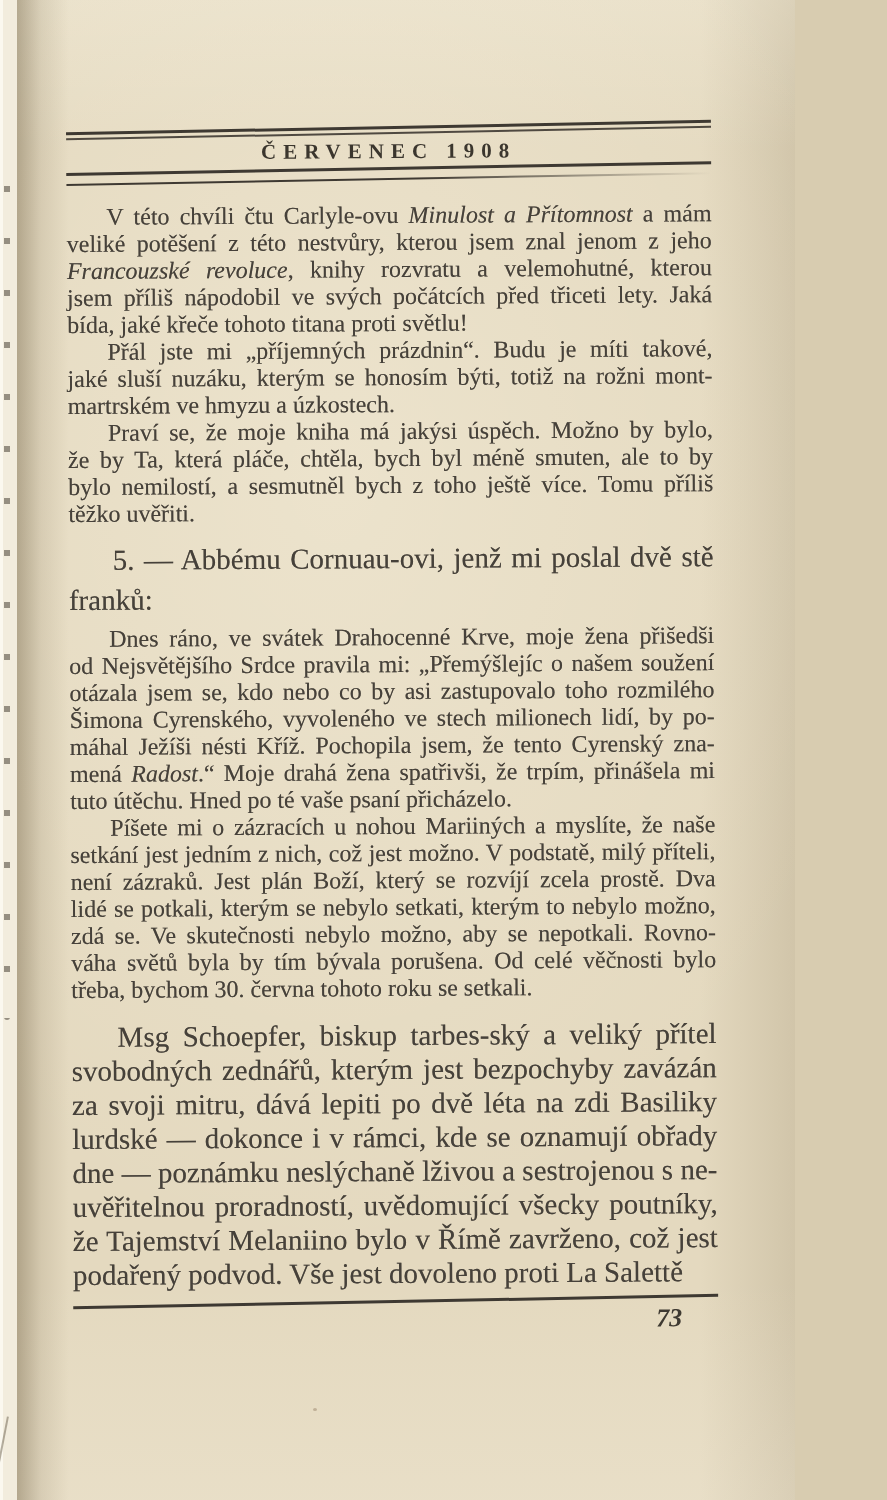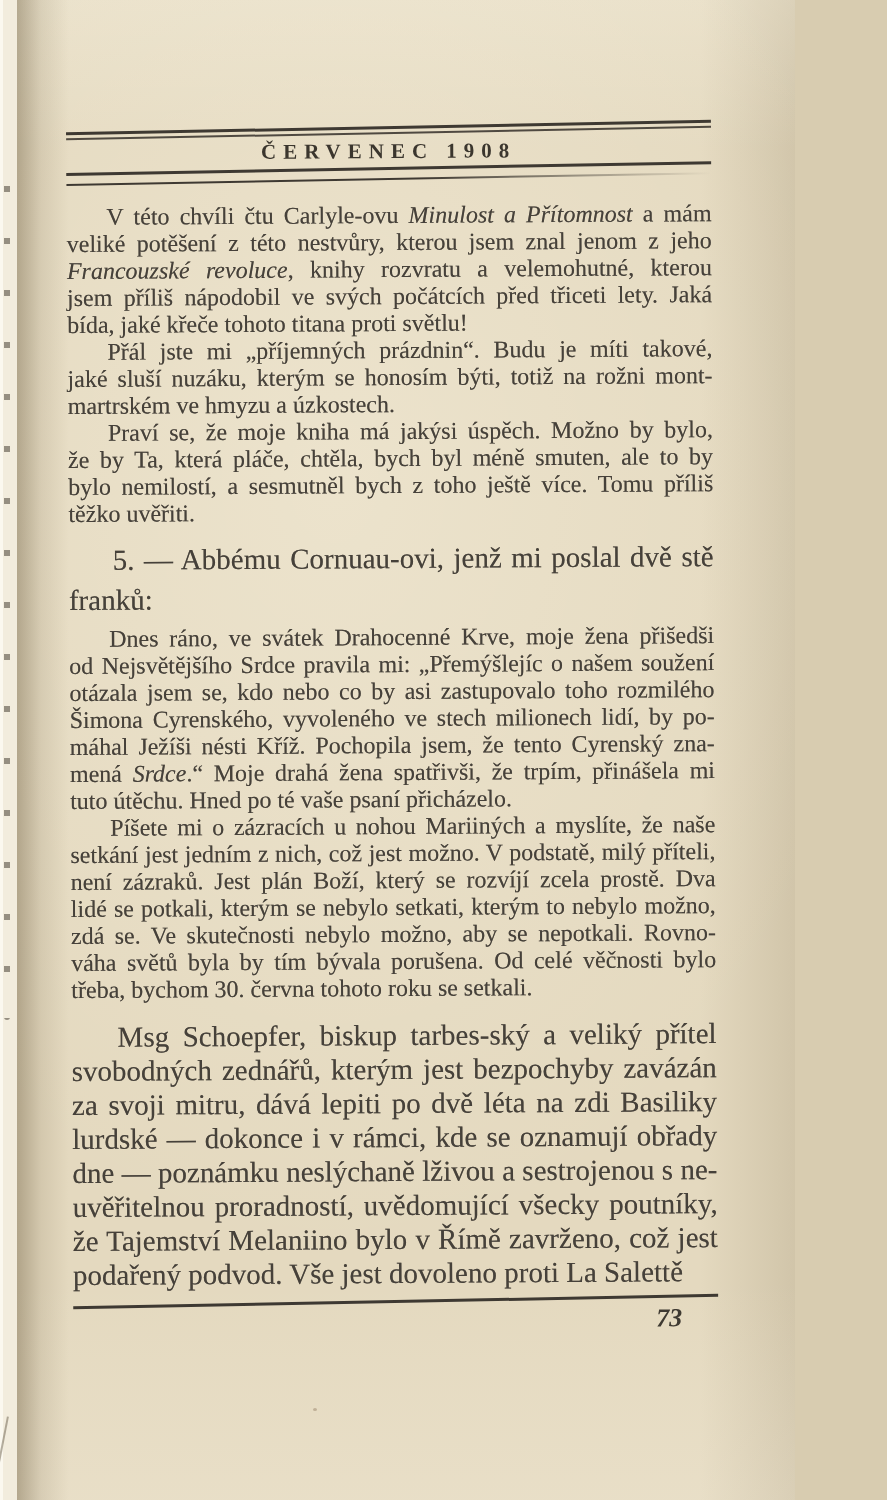--- a/index.html
+++ b/index.html
@@ -152,21 +152,21 @@
         <div class="para heading">
           <div class="line indent">5. — Abbému Cornuau-ovi, jenž mi poslal dvě stě</div>
           <div class="line last">franků:</div>
         </div>
         <div class="para normal">
           <div class="line indent">Dnes ráno, ve svátek Drahocenné Krve, moje žena přišedši</div>
           <div class="line">od Nejsvětějšího Srdce pravila mi: „Přemýšlejíc o našem soužení</div>
           <div class="line">otázala jsem se, kdo nebo co by asi zastupovalo toho rozmilého</div>
           <div class="line">Šimona Cyrenského, vyvoleného ve stech milionech lidí, by po-</div>
           <div class="line">máhal Ježíši nésti Kříž. Pochopila jsem, že tento Cyrenský zna-</div>
-          <div class="line">mená <i>Srdce</i>.“ Moje drahá žena spatřivši, že trpím, přinášela mi</div>
+          <div class="line">mená <i>Radost</i>.“ Moje drahá žena spatřivši, že trpím, přinášela mi</div>
           <div class="line last">tuto útěchu. Hned po té vaše psaní přicházelo.</div>
         </div>
         <div class="para normal">
           <div class="line indent">Píšete mi o zázracích u nohou Mariiných a myslíte, že naše</div>
           <div class="line">setkání jest jedním z nich, což jest možno. V podstatě, milý příteli,</div>
           <div class="line">není zázraků. Jest plán Boží, který se rozvíjí zcela prostě. Dva</div>
           <div class="line">lidé se potkali, kterým se nebylo setkati, kterým to nebylo možno,</div>
           <div class="line">zdá se. Ve skutečnosti nebylo možno, aby se nepotkali. Rovno-</div>
           <div class="line">váha světů byla by tím bývala porušena. Od celé věčnosti bylo</div>
           <div class="line last">třeba, bychom 30. června tohoto roku se setkali.</div>

